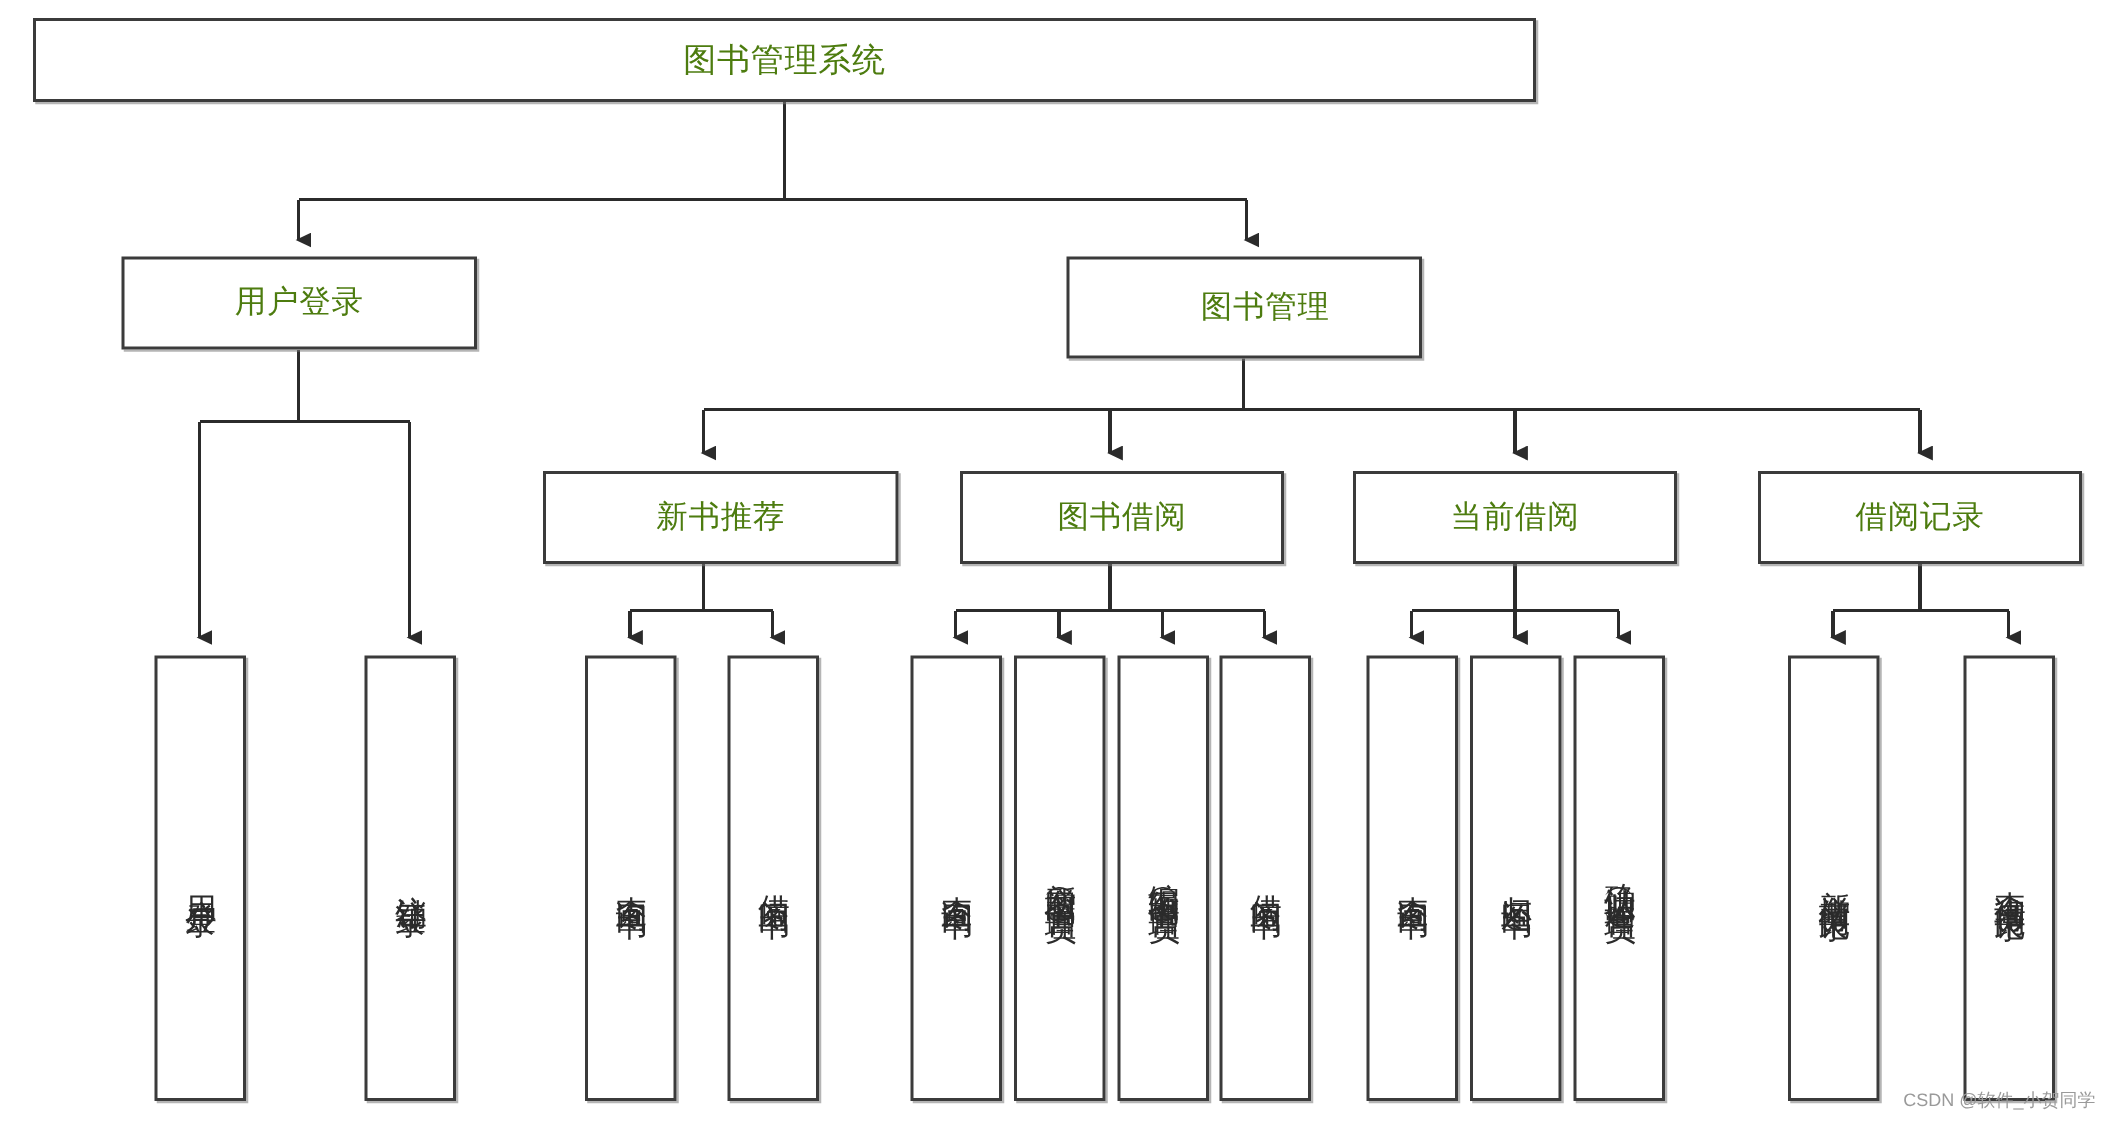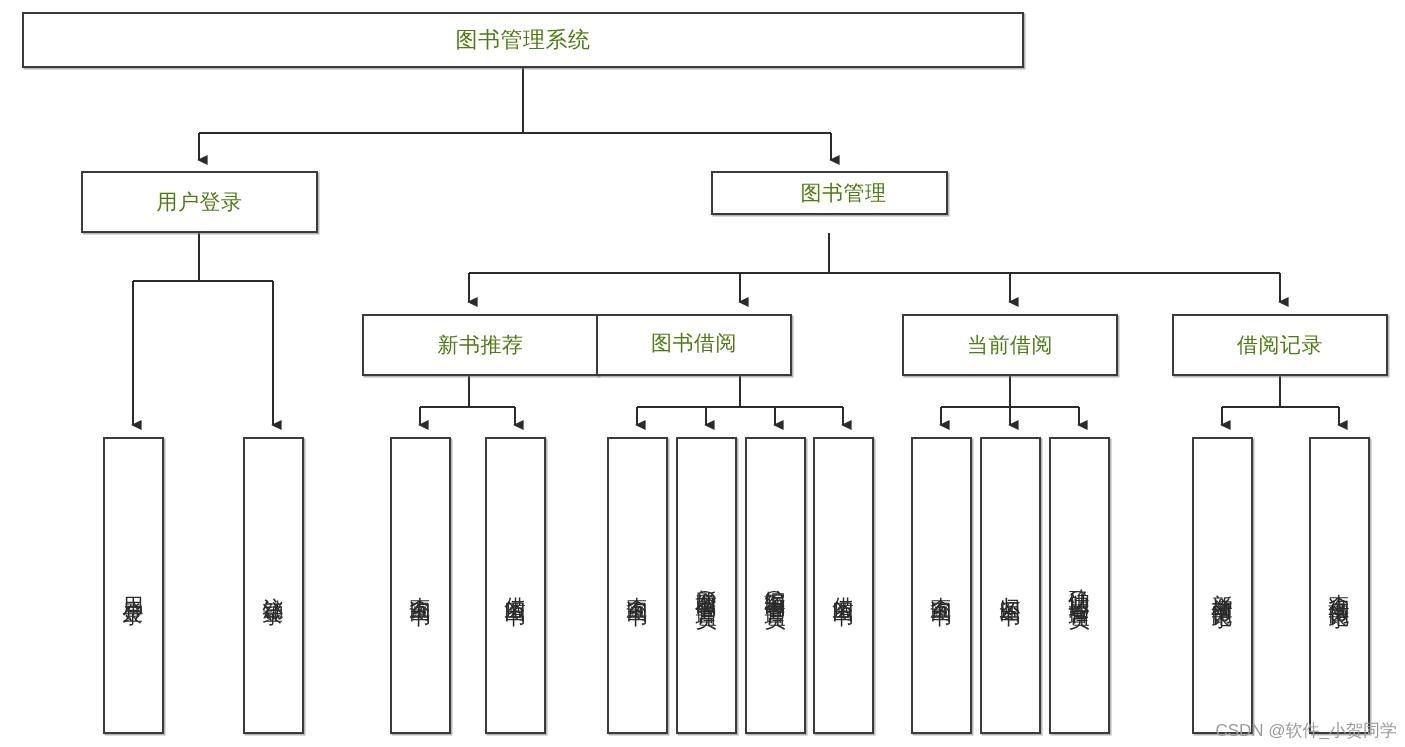--- a/index.html
+++ b/index.html
@@ -60,21 +60,21 @@
     writing-mode: vertical-rl;
     text-orientation: upright;
     letter-spacing: 3px;
     line-height: 1;
     white-space: nowrap;
   }
   #watermark {
     position: absolute;
     right: 8px;
     bottom: 5px;
-    font-size: 17px;
+    font-size: 12px;
     color: #9a9a9a;
     white-space: nowrap;
     pointer-events: none;
   }
 </style>
 </head>
 <body>
 
 <div id="canvas">
 
@@ -129,28 +129,28 @@
     </g>
   </svg>
 
   <div class="node root" style="left:22px; top:12px; width:1002px; height:56px;">
     <span class="label">图书管理系统</span>
   </div>
 
   <div class="node" style="left:81px; top:171px; width:237px; height:62px;">
     <span class="label">用户登录</span>
   </div>
-  <div class="node" style="left:711px; top:171px; width:237px; height:44px;padding-left:28px;">
+  <div class="node" style="left:711px; top:171px; width:237px; height:68px;padding-left:28px;">
     <span class="label">图书管理</span>
   </div>
 
   <div class="node" style="left:362px; top:314px; width:237px; height:62px;">
     <span class="label">新书推荐</span>
   </div>
-  <div class="node" style="left:596px; top:314px; width:196px; height:62px;font-family:Liberation Mono, monospace;">
+  <div class="node" style="left:640px; top:314px; width:216px; height:62px;">
     <span class="label">图书借阅</span>
   </div>
   <div class="node" style="left:1172px; top:314px; width:216px; height:62px;">
     <span class="label">借阅记录</span>
   </div>
   <div class="node" style="left:902px; top:314px; width:216px; height:62px;">
     <span class="label">当前借阅</span>
   </div>
 
   <div class="leaf" style="left:103px; top:437px; width:61px; height:297px;">

